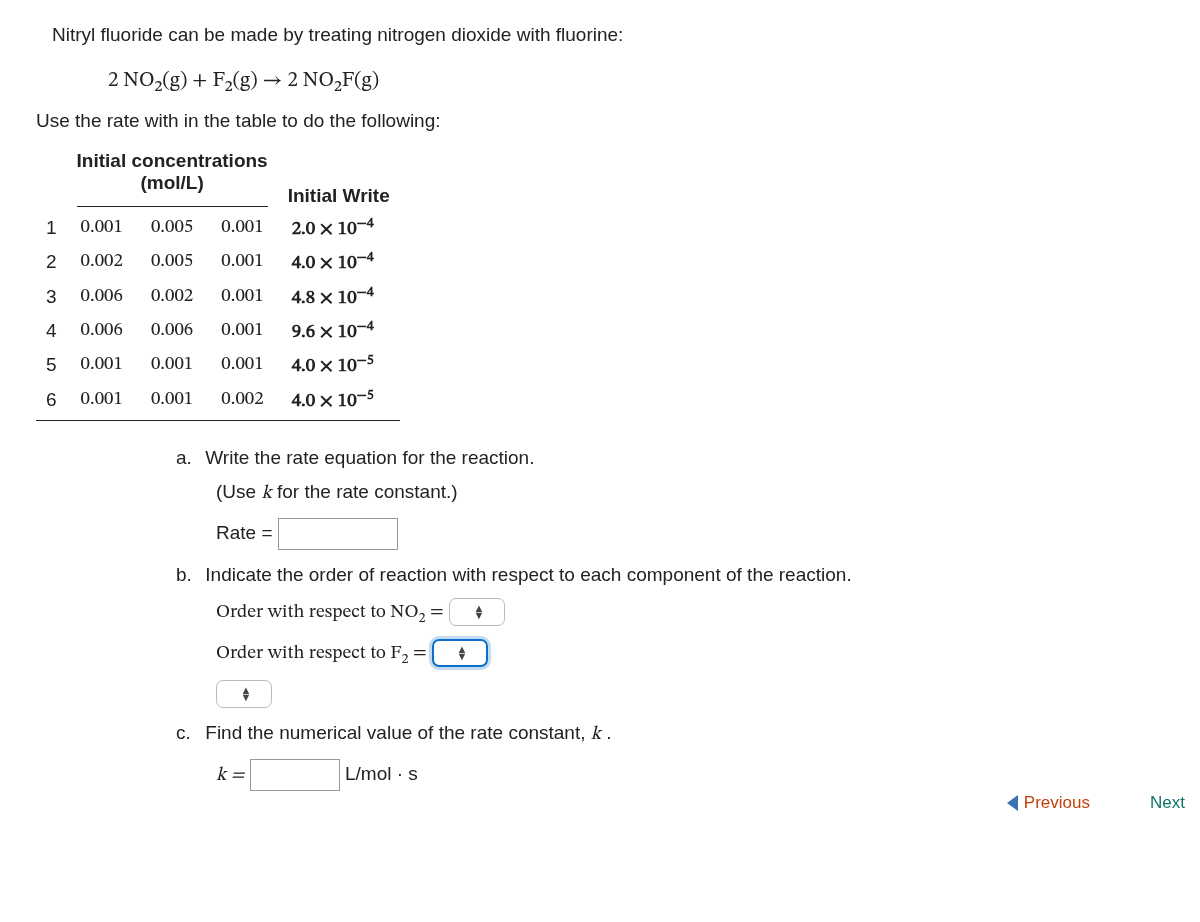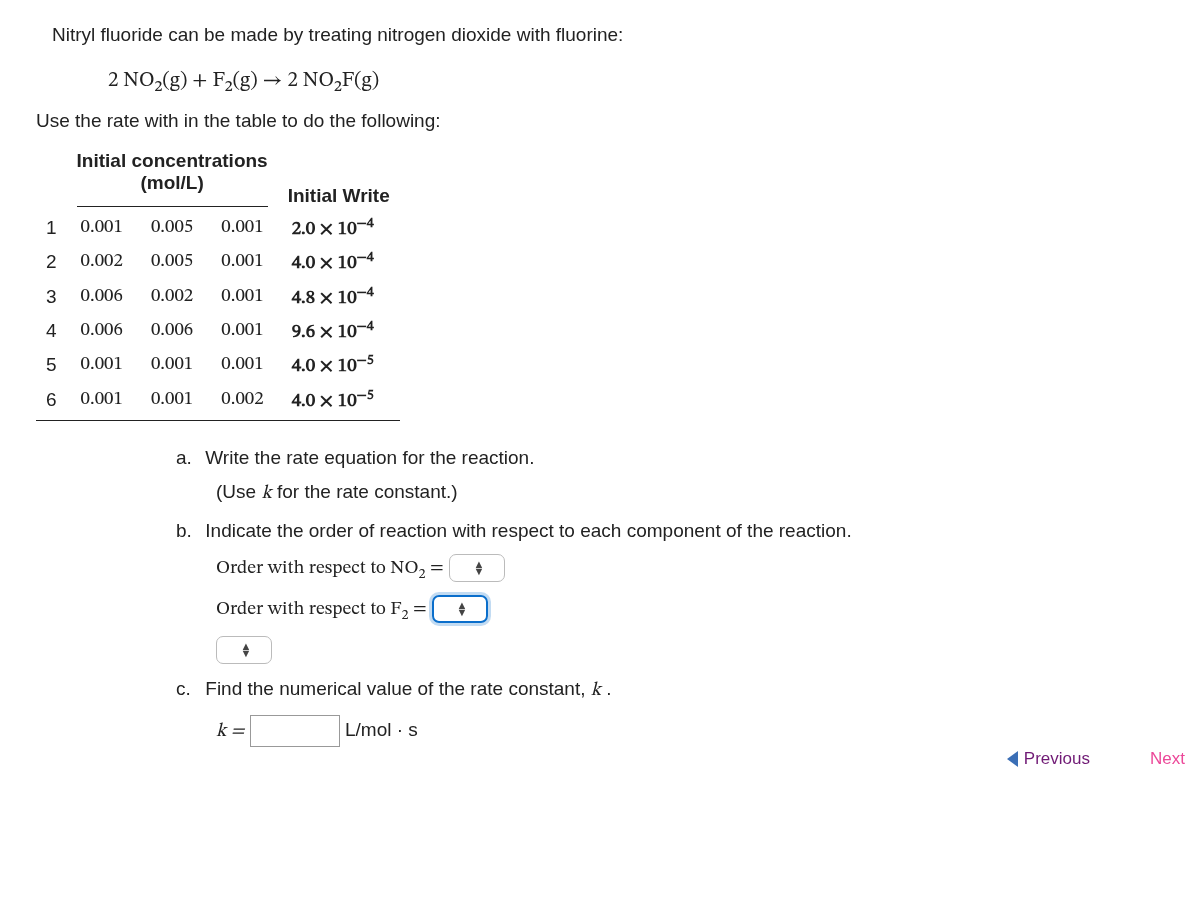--- a/index.html
+++ b/index.html
@@ -83,28 +83,28 @@
     }
     .stepper .ud { color:#444; font-size:11px; line-height:7px; display:flex; flex-direction:column; margin-left:4px;}
     .serif { font-family: "STIX Two Math","Cambria Math","Times New Roman",serif; }
     .nav-btn {
       position: absolute;
       bottom: 10px;
       display: inline-flex;
       align-items: center;
       gap: 4px;
       font-size: 17px;
-      color: #701a75;
+      color: #c2410c;
       padding: 6px 10px;
       background: #fff;
       border: none;
       cursor: pointer;
     }
     .nav-prev { right: 100px; }
-    .nav-next { right: 0; width: 60px; padding-right: 0; overflow: hidden; color:#ec4899;}
+    .nav-next { right: 0; width: 60px; padding-right: 0; overflow: hidden; color:#0f766e;}
     .nav-prev::before {
       content: "";
       display: inline-block;
       width: 0; height: 0;
       border-right: 11px solid #3b6fb6;
       border-top: 8px solid transparent;
       border-bottom: 8px solid transparent;
       margin-right: 2px;
     }
     .ic-wrap { display:inline-block; }
@@ -177,20 +177,24 @@
     </tbody>
 </table>
 
 <div class="parts">
   <div class="part">
     <span class="part-label">a.</span>
     <span>Write the rate equation for the reaction.</span>
     <div class="sub serif" style="font-style:normal;">
       <span style="font-family:-apple-system,BlinkMacSystemFont,'Segoe UI',Helvetica,Arial,sans-serif;">(Use <span class="serif" style="font-style:italic;">k</span> for the rate constant.)</span>
     </div>
+    <div class="sub">
+      <span>Rate =</span>
+      <input class="inline-input" type="text" style="">
+    </div>
   </div>
 
   <div class="part">
     <span class="part-label">b.</span>
     <span>Indicate the order of reaction with respect to each component of the reaction.</span>
     <div class="sub">
       <span class="serif">Order with respect to <span>NO<sub>2</sub></span> =</span>
       <span class="stepper">
           <span></span>
           <span class="ud">

